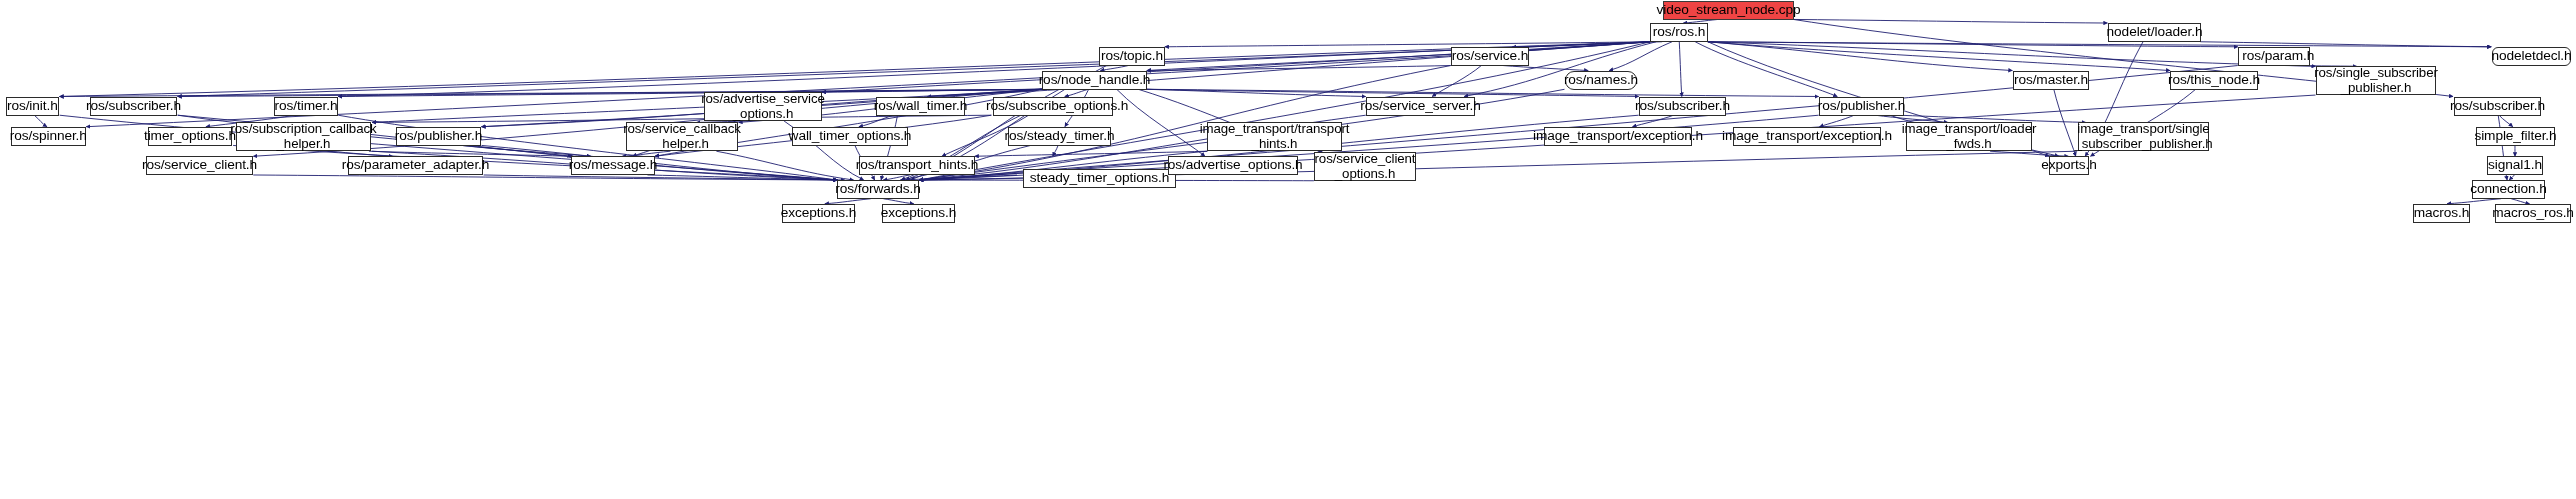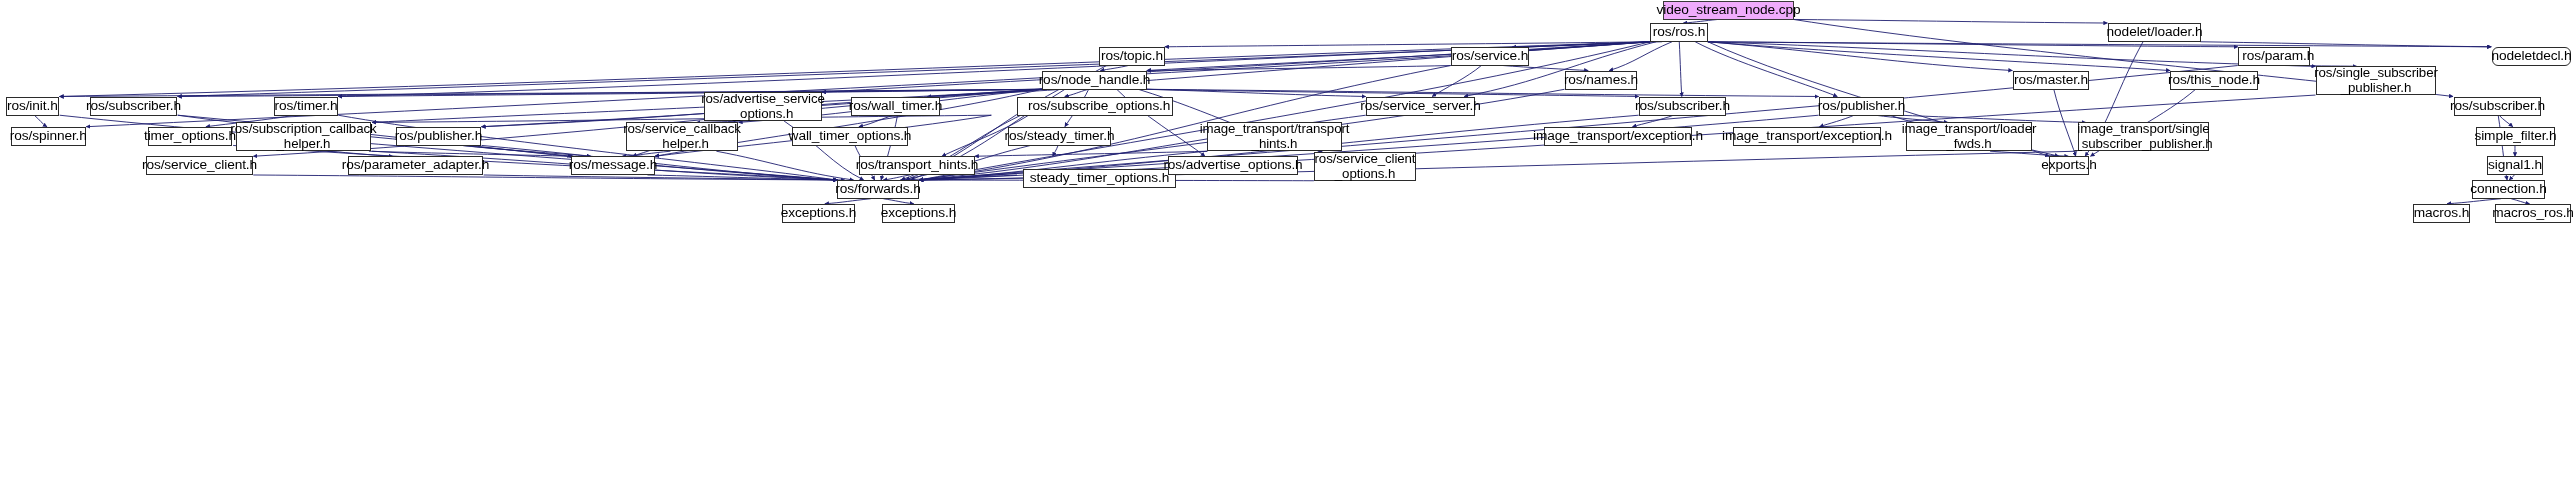--- a/index.html
+++ b/index.html
@@ -16,21 +16,21 @@
     align-items:center;
     justify-content:center;
     text-align:center;
     font-size:13.7px;
     line-height:1.08;
     letter-spacing:-0.1px;
     white-space:pre-line;
     padding:0 3.6px;
     z-index:5;
   }
-  .node.root{background:#f0abfc;border-color:#3a3a3a;}
+  .node.root{background:#ef4444;border-color:#3a3a3a;}
   .node.two-line{font-size:13.3px;}
 </style>
 </head>
 <body>
 
 <div id="graph">
   <svg id="edges" xmlns="http://www.w3.org/2000/svg" viewBox="0 0 3576 693" width="2576" height="499">
       <defs>
         <marker id="arrow" viewBox="0 0 10 10" refX="9" refY="5" markerWidth="5" markerHeight="5" orient="auto-start-reverse">
           <path d="M 0 0 L 10 5 L 0 10 z" fill="#1f1f70"></path>
@@ -146,32 +146,32 @@
       <path d="M 1226.03 276 C 1243.7715 278.66, 1251.7974166666665 281.18, 1268.2716666666668 283" fill="none" stroke="#1f1f70" stroke-width="1.25" marker-end="url(#arrow)"></path>
     </svg>
 <div class="node root" style="left: 1663px; top: 0.7px; width: 131px; height: 19px;">video_stream_node.cpp</div>
     <div class="node" style="left: 1650px; top: 23px; width: 58px; height: 19px;">ros/ros.h</div>
     <div class="node" style="left: 2108px; top: 23px; width: 93px; height: 19px;">nodelet/loader.h</div>
     <div class="node" style="left: 1099px; top: 47px; width: 66px; height: 19px;">ros/topic.h</div>
     <div class="node" style="left: 1451px; top: 47px; width: 78px; height: 19px;">ros/service.h</div>
     <div class="node" style="left: 2238px; top: 47px; width: 72px; height: 19px; padding-left: 12px;">ros/param.h</div>
     <div class="node" style="left: 2492px; top: 47px; width: 79px; height: 19px; border-radius: 6px;">nodeletdecl.h</div>
     <div class="node" style="left: 1042px; top: 71px; width: 105px; height: 19px;">ros/node_handle.h</div>
-    <div class="node" style="left: 1565px; top: 71px; width: 72px; height: 19px;">ros/names.h</div>
+    <div class="node" style="left: 1565px; top: 71px; width: 72px; height: 19px; border-radius: 9px;">ros/names.h</div>
     <div class="node" style="left: 2013px; top: 71px; width: 76px; height: 19px;">ros/master.h</div>
     <div class="node" style="left: 2170px; top: 71px; width: 88px; height: 19px;">ros/this_node.h</div>
     <div class="node two-line" style="left: 2316px; top: 66px; width: 120px; height: 29px;">ros/single_subscriber
 _publisher.h</div>
     <div class="node" style="left: 5.8px; top: 97px; width: 53px; height: 19px;">ros/init.h</div>
     <div class="node" style="left: 90px; top: 97px; width: 87px; height: 19px;">ros/subscriber.h</div>
     <div class="node" style="left: 274px; top: 97px; width: 64px; height: 19px;">ros/timer.h</div>
     <div class="node two-line" style="left: 704px; top: 92px; width: 118px; height: 29px;">ros/advertise_service
 _options.h</div>
-    <div class="node" style="left: 851px; top: 97px; width: 89px; height: 19px;">ros/wall_timer.h</div>
-    <div class="node" style="left: 1017px; top: 97px; width: 156px; height: 19px; padding-left: 12px;">ros/subscribe_options.h</div>
+    <div class="node" style="left: 876px; top: 97px; width: 89px; height: 19px;">ros/wall_timer.h</div>
+    <div class="node" style="left: 993px; top: 97px; width: 120px; height: 19px; padding-left: 12px;">ros/subscribe_options.h</div>
     <div class="node" style="left: 1366px; top: 97px; width: 109px; height: 19px; text-align: center;">ros/service_server.h</div>
     <div class="node" style="left: 1639px; top: 97px; width: 87px; height: 19px;">ros/subscriber.h</div>
     <div class="node" style="left: 1819px; top: 97px; width: 85px; height: 19px;">ros/publisher.h</div>
     <div class="node" style="left: 2454px; top: 97px; width: 87px; height: 19px;">ros/subscriber.h</div>
     <div class="node" style="left: 10.8px; top: 127px; width: 75px; height: 19px;">ros/spinner.h</div>
     <div class="node" style="left: 148px; top: 127px; width: 84px; height: 19px;">timer_options.h</div>
     <div class="node two-line" style="left: 236px; top: 122px; width: 135px; height: 29px;">ros/subscription_callback
 _helper.h</div>
     <div class="node" style="left: 396px; top: 127px; width: 85px; height: 19px;">ros/publisher.h</div>
     <div class="node two-line" style="left: 626px; top: 122px; width: 112px; height: 29px;">ros/service_callback

